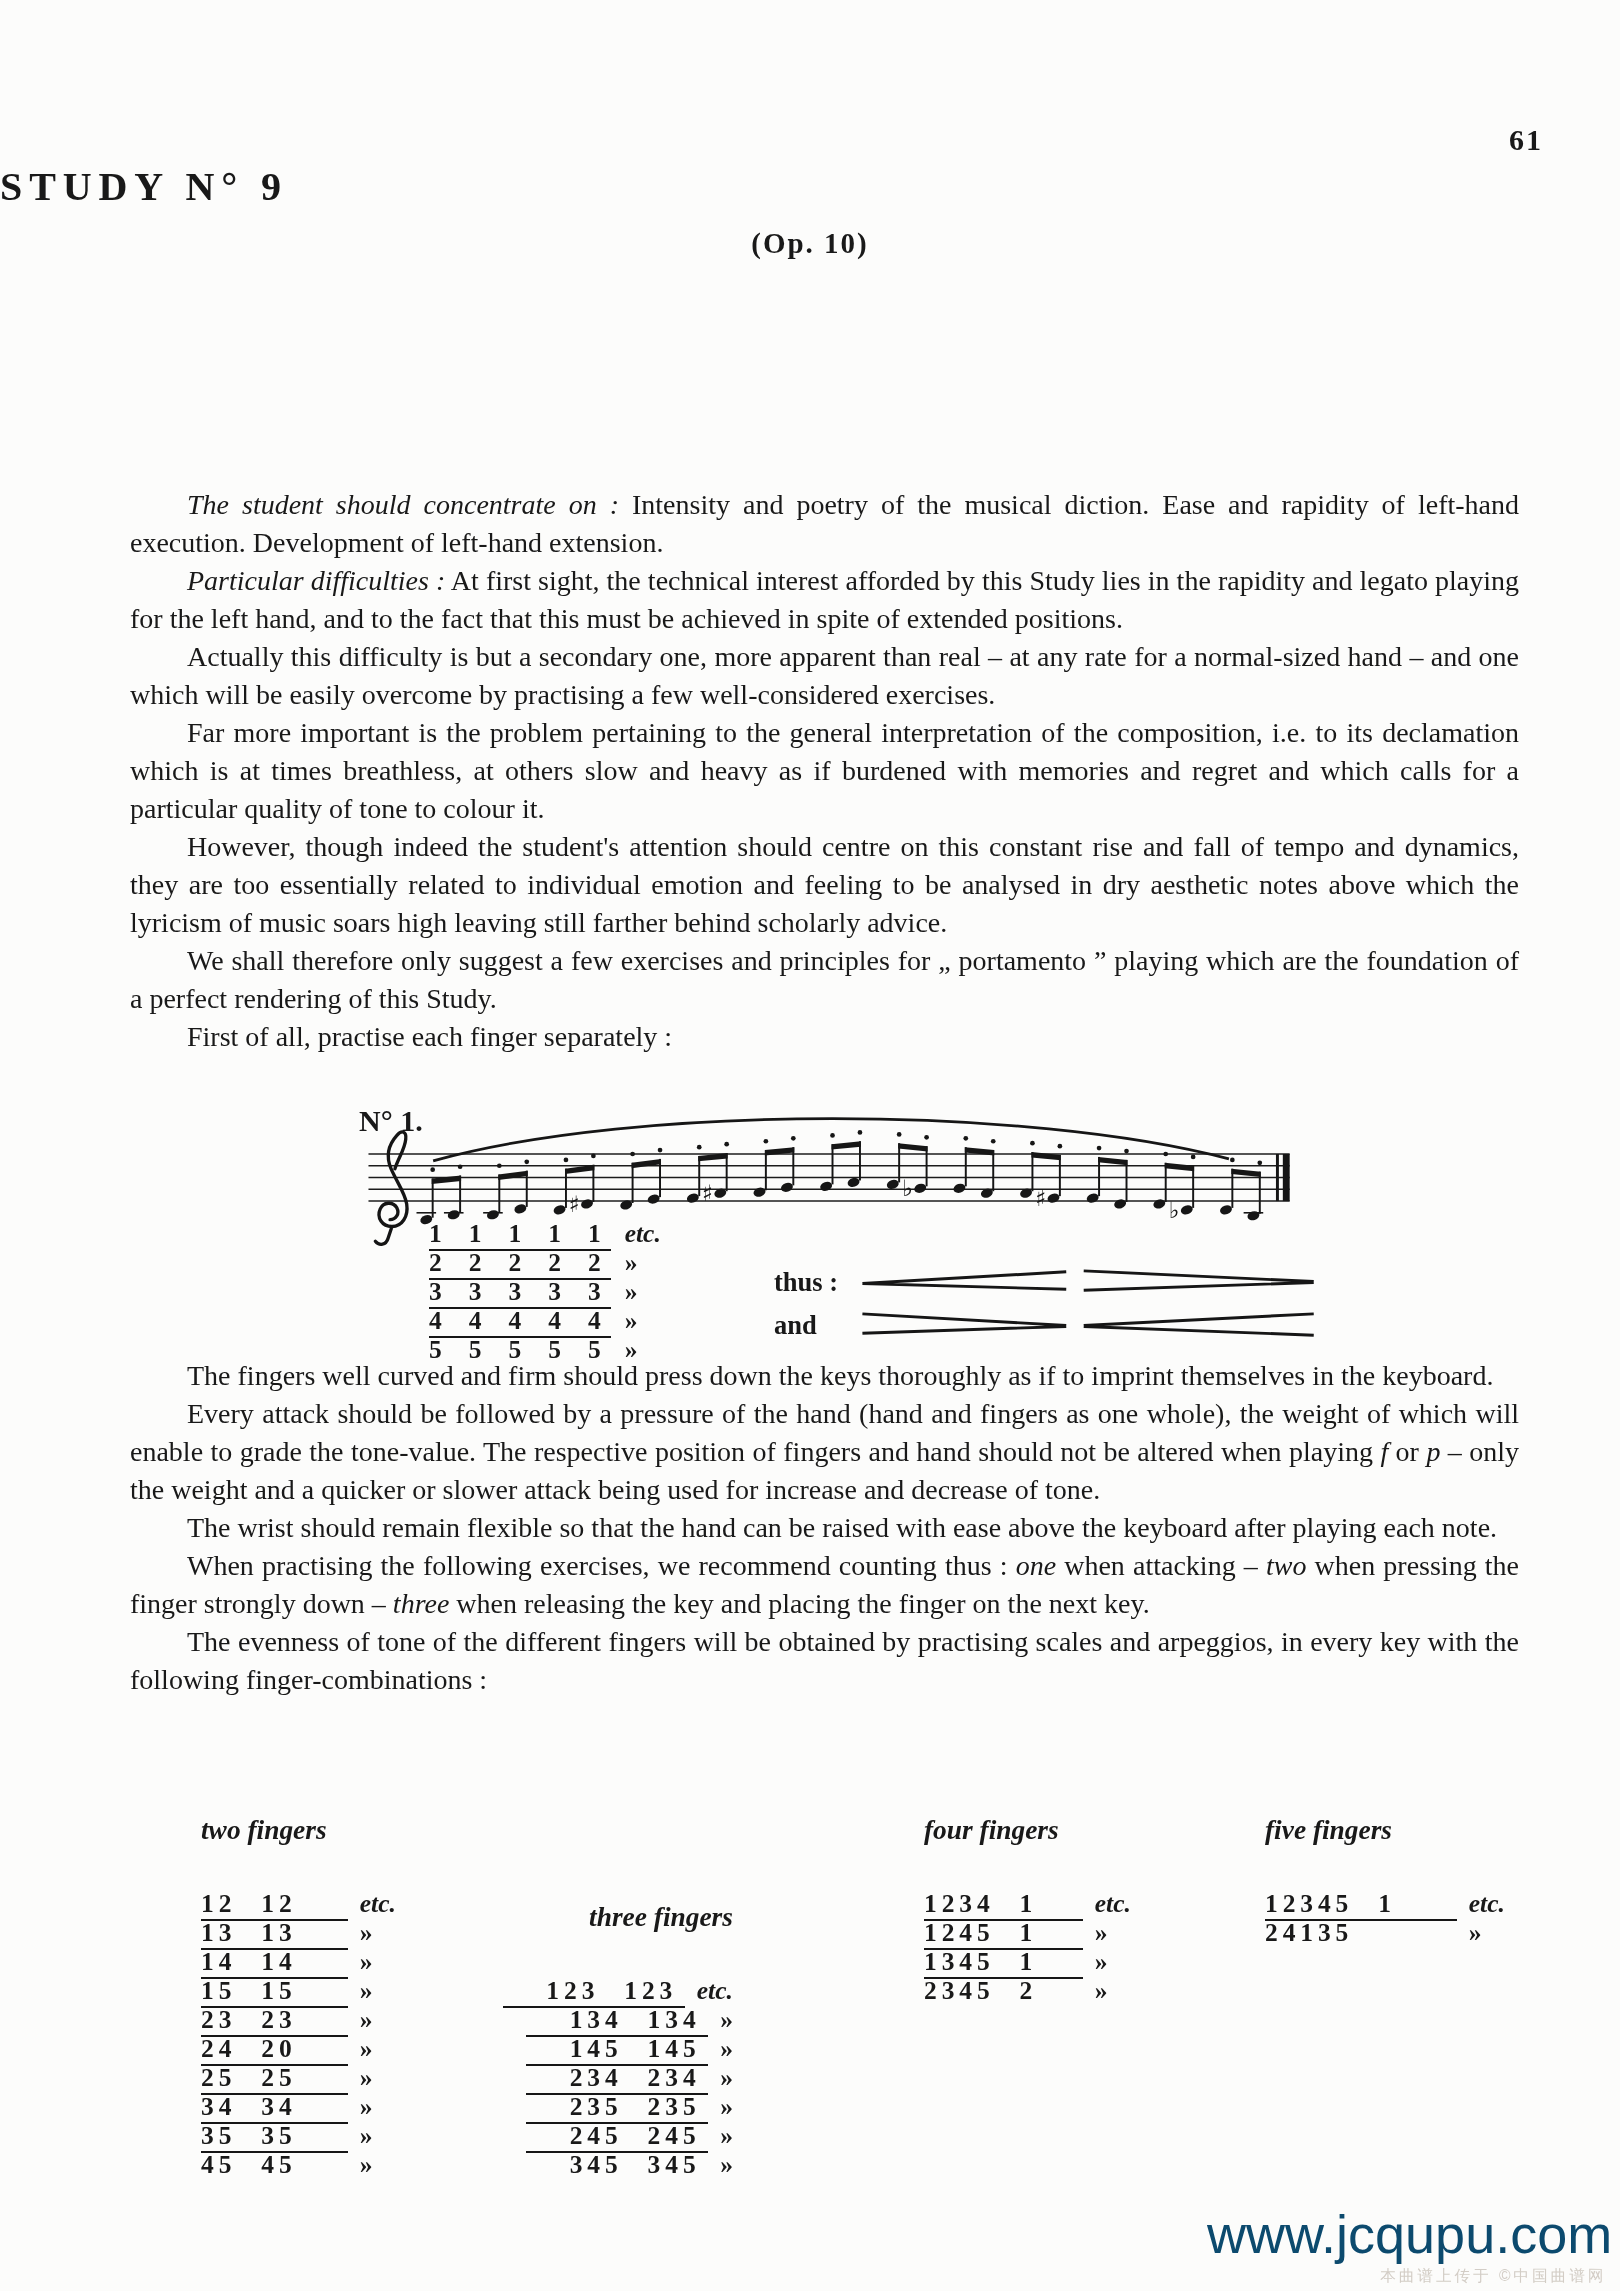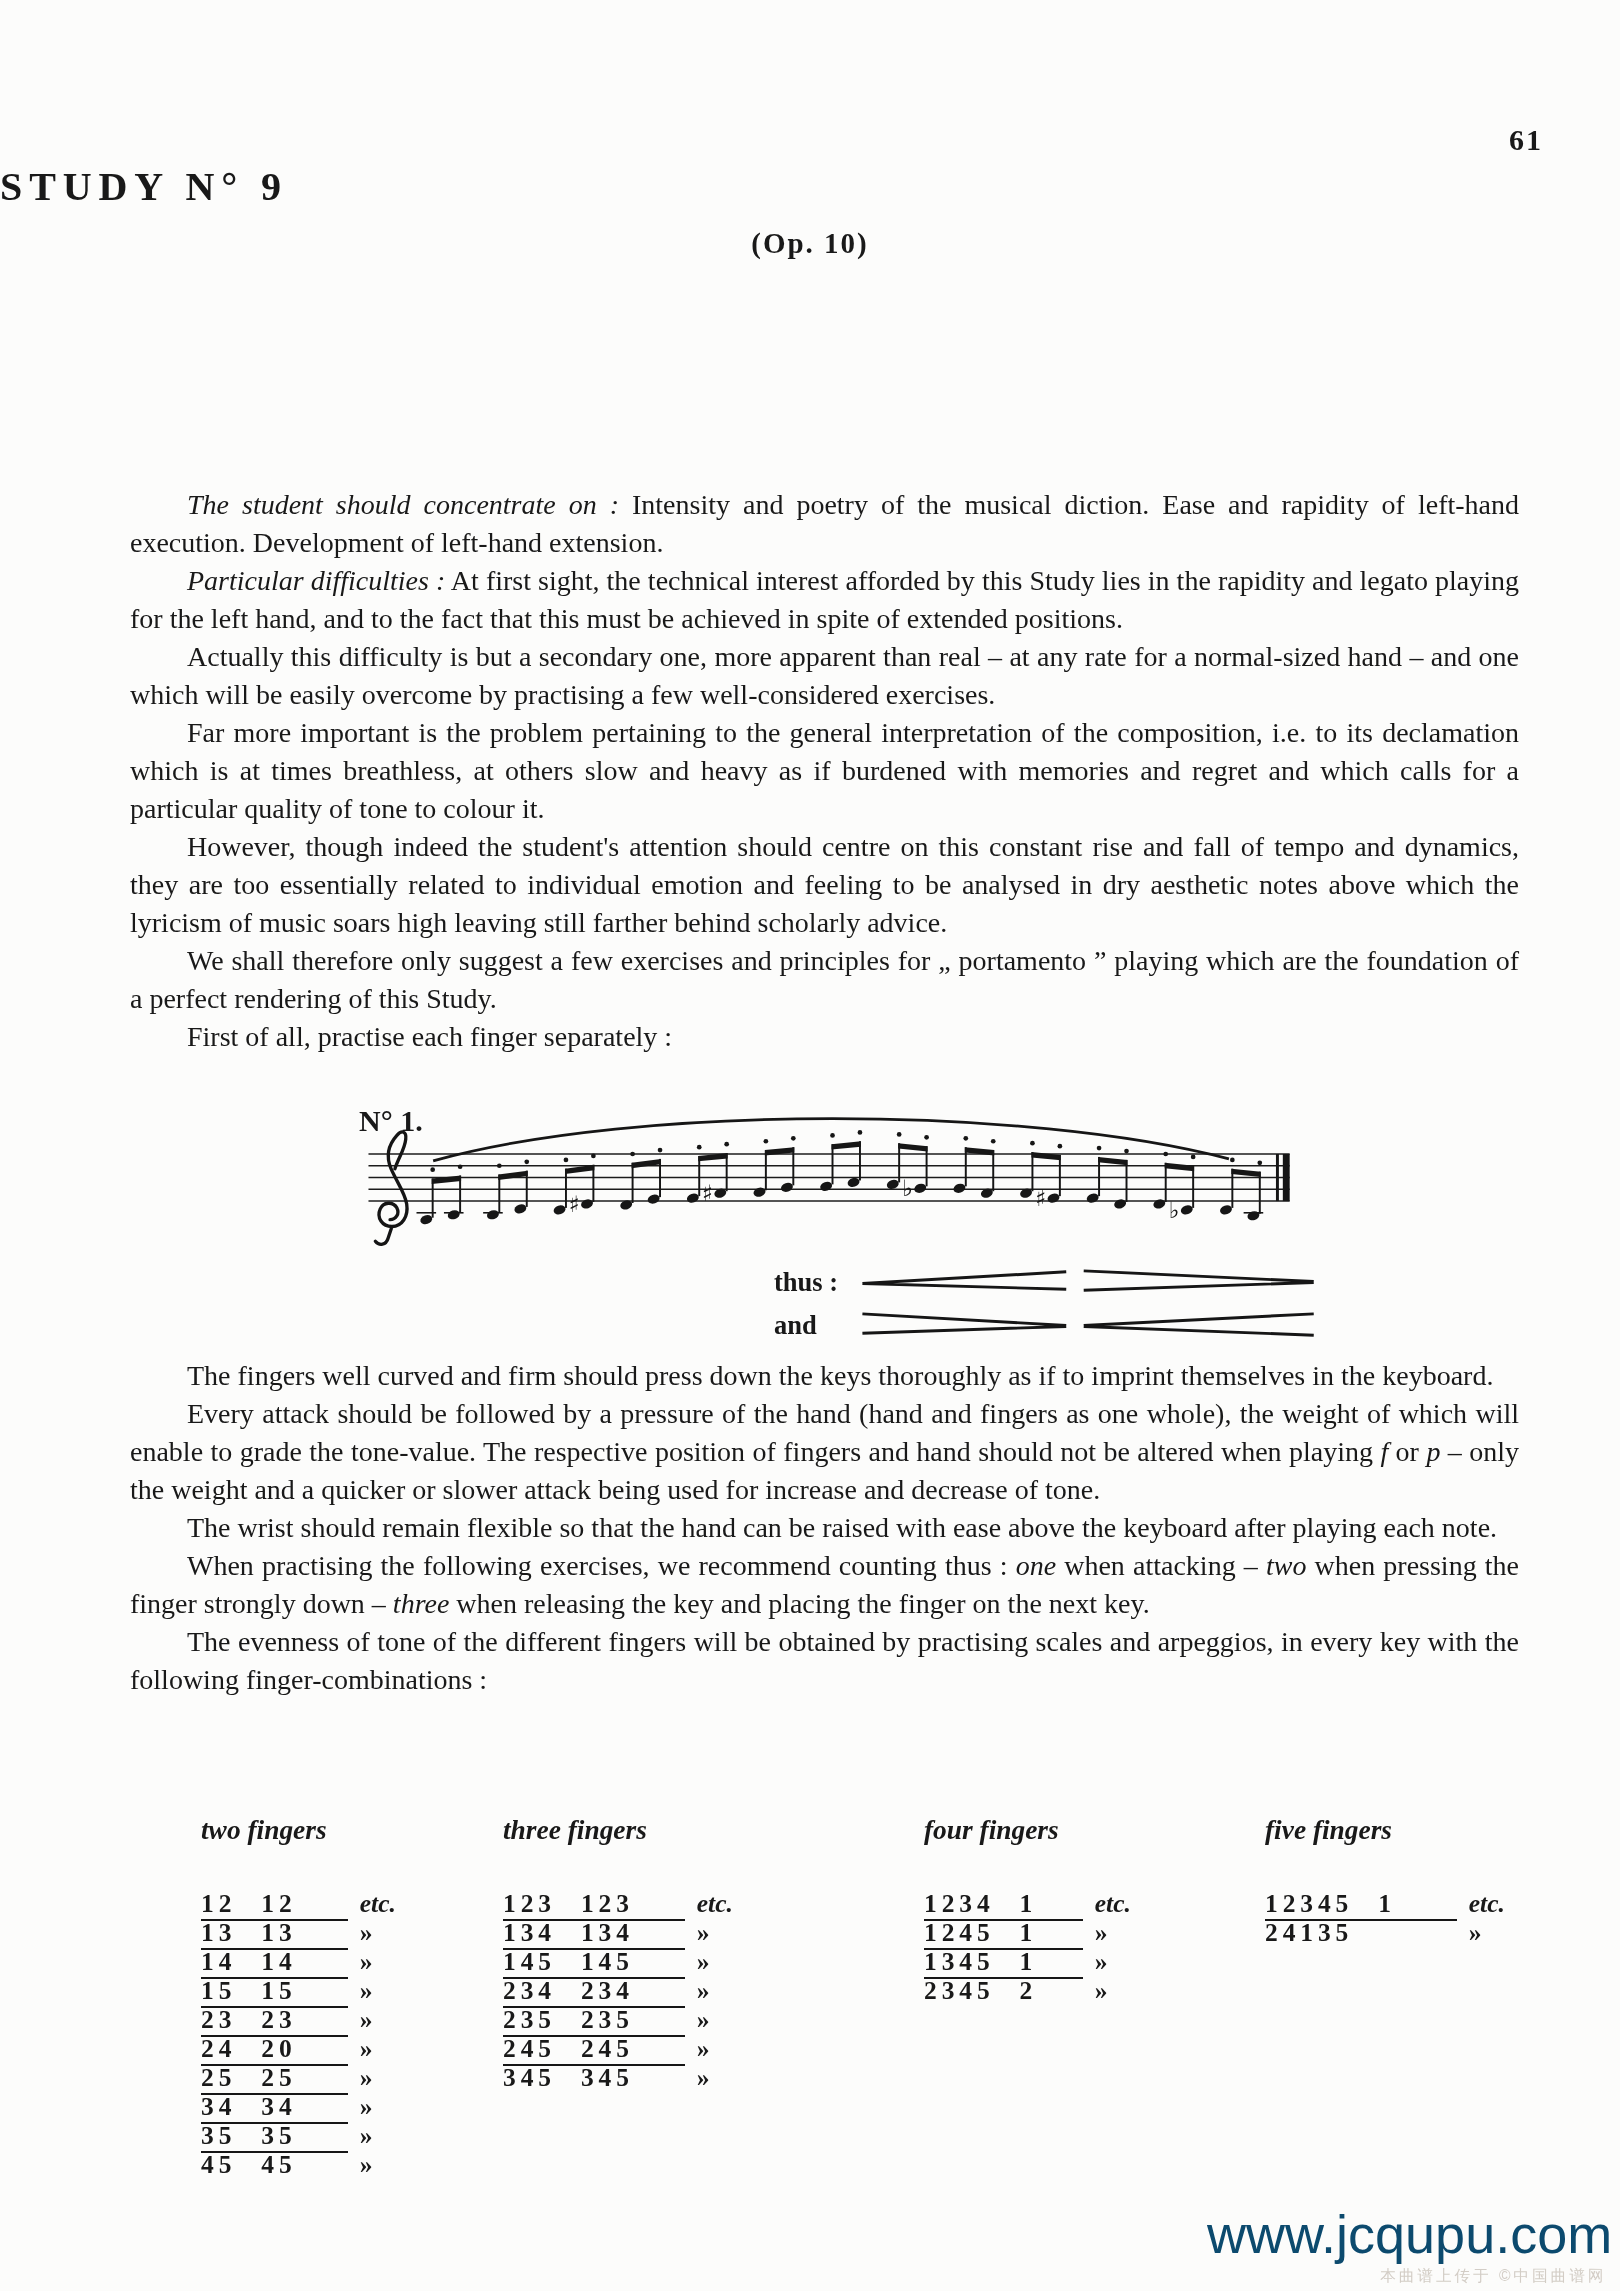--- a/index.html
+++ b/index.html
@@ -64,21 +64,21 @@
   .combo-col { position:absolute; }
   .combo-header { font-size:27.4px; font-style:italic; font-weight:600; height:47px; }
   .combo-row { height:29px; white-space:nowrap; font-size:25.5px; font-weight:700; }
   .combo-pair {
     display:inline-block; letter-spacing:4.9px; word-spacing:13.7px; padding-right:7.8px;margin-top:27px;
   }
   .combo-row.ul .combo-pair { border-bottom:2.9px solid #161616; }
   .combo-suffix { margin-left:11.8px; letter-spacing:0; }
   .combo-suffix.etc { font-style:italic; }
   .col-1 { left:201px; top:1815px; }
-  .col-2 { left:503px; top:1815px; }
+  .col-2 { left:503px; top:1902px;text-align:right; }
   .col-3 { left:924px; top:1815px; }
   .col-4 { left:1265px; top:1815px; }
   .col-1 .combo-pair { min-width:147px; }
   .col-2 .combo-pair { min-width:182px; }
   .col-3 .combo-pair { min-width:159px; }
   .col-4 .combo-pair { min-width:192px; }
 
   .watermark {
     position:absolute; top:2203px; right:7.8px;
     font-family:"Liberation Sans", sans-serif;
@@ -223,20 +223,27 @@
           <circle cx="907.5" cy="61" r="2.4" fill="#161616"></circle>
           <circle cx="935.5" cy="64" r="2.4" fill="#161616"></circle>
         </g>
       <g fill="#161616">
         <rect x="952" y="55" width="3" height="48"></rect>
         <rect x="959" y="55" width="7" height="48"></rect>
       </g>
     </svg>
   </div>
 
+  <div class="fingering">
+    <div class="fing-row ul"><span class="fing-digits">1 1 1 1 1</span><span class="fing-suffix etc">etc.</span></div>
+    <div class="fing-row ul"><span class="fing-digits">2 2 2 2 2</span><span class="fing-suffix">»</span></div>
+    <div class="fing-row ul"><span class="fing-digits">3 3 3 3 3</span><span class="fing-suffix">»</span></div>
+    <div class="fing-row ul"><span class="fing-digits">4 4 4 4 4</span><span class="fing-suffix">»</span></div>
+    <div class="fing-row"><span class="fing-digits">5 5 5 5 5</span><span class="fing-suffix">»</span></div>
+  </div>
 
   <div class="dynamics">
     <div class="dyn-row">
       <span class="dyn-label">thus :</span>
       <svg width="461" height="33" viewBox="0 0 470 34">
         <path d="M0 18 L210 6 M0 18 L210 24" stroke="#161616" stroke-width="3" fill="none"></path>
         <path d="M228 5 L465 16 M228 25 L465 17" stroke="#161616" stroke-width="3" fill="none"></path>
       </svg>
     </div>
     <div class="dyn-row">

